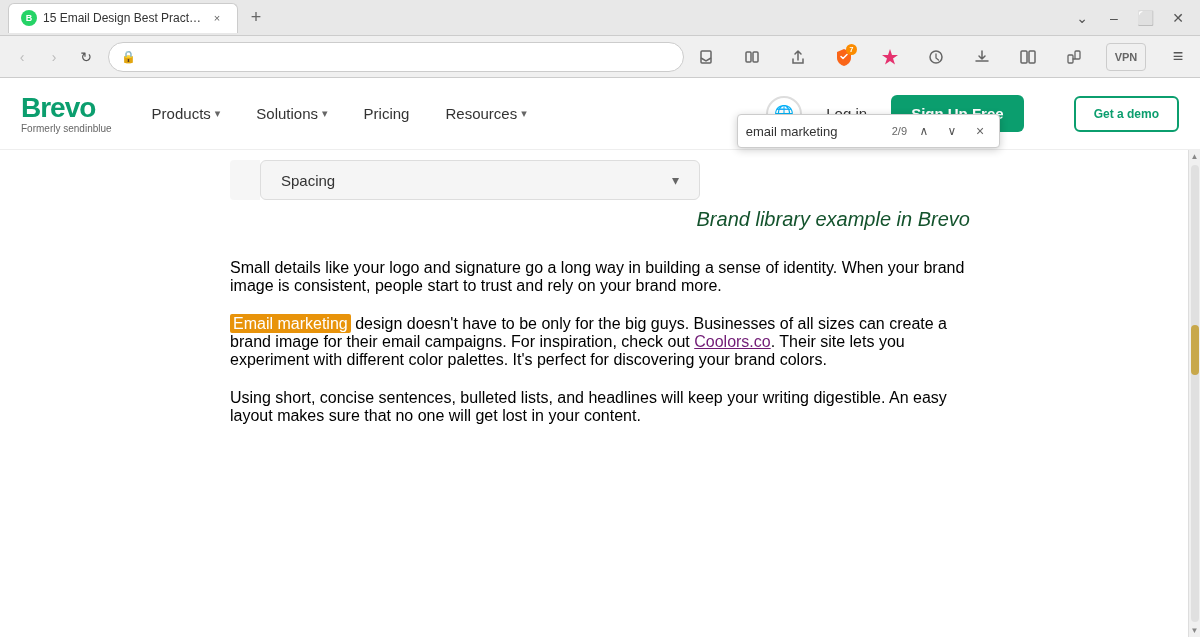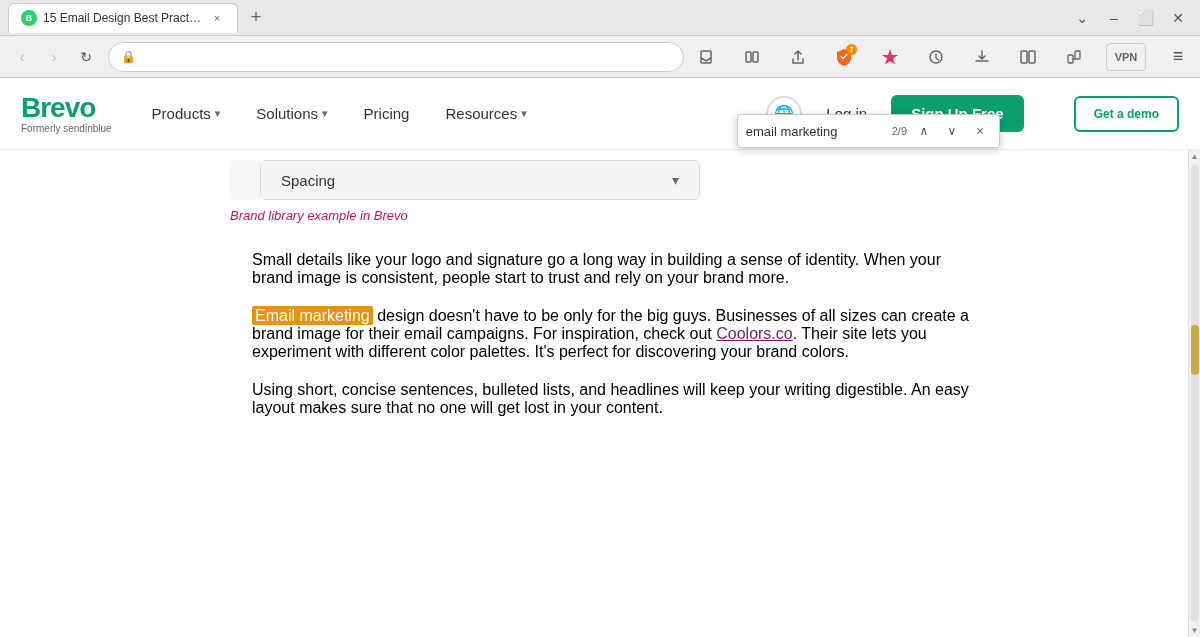--- a/index.html
+++ b/index.html
@@ -343,31 +343,30 @@
       align-items: center;
       justify-content: space-between;
       width: 440px;
       font-size: 16px;
       color: #333;
     }
 
     .spacing-chevron { font-size: 14px; color: #666; }
 
     .image-caption {
-      text-align: left;
+      text-align: right;
       font-style: italic;
-      color: #be185d;
-      font-size: 13px;
+      color: #14532d;
+      font-size: 20px;
       margin-bottom: 28px;
       display: block;
     }
 
     .article-para {
       margin-bottom: 20px;
-      margin-left: 22px;
     }
 
     .highlight-text {
       background: #e8930a;
       color: white;
       padding: 1px 3px;
       border-radius: 2px;
     }
 
     .article-link {

